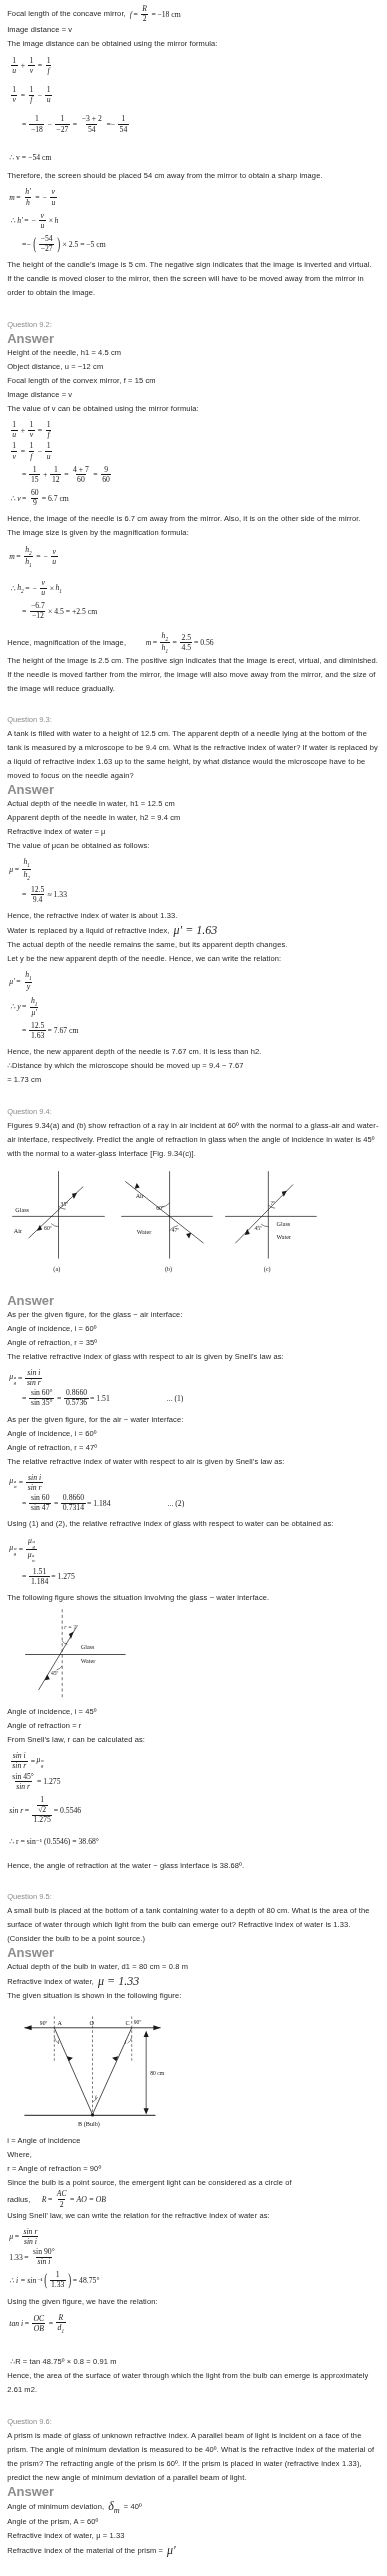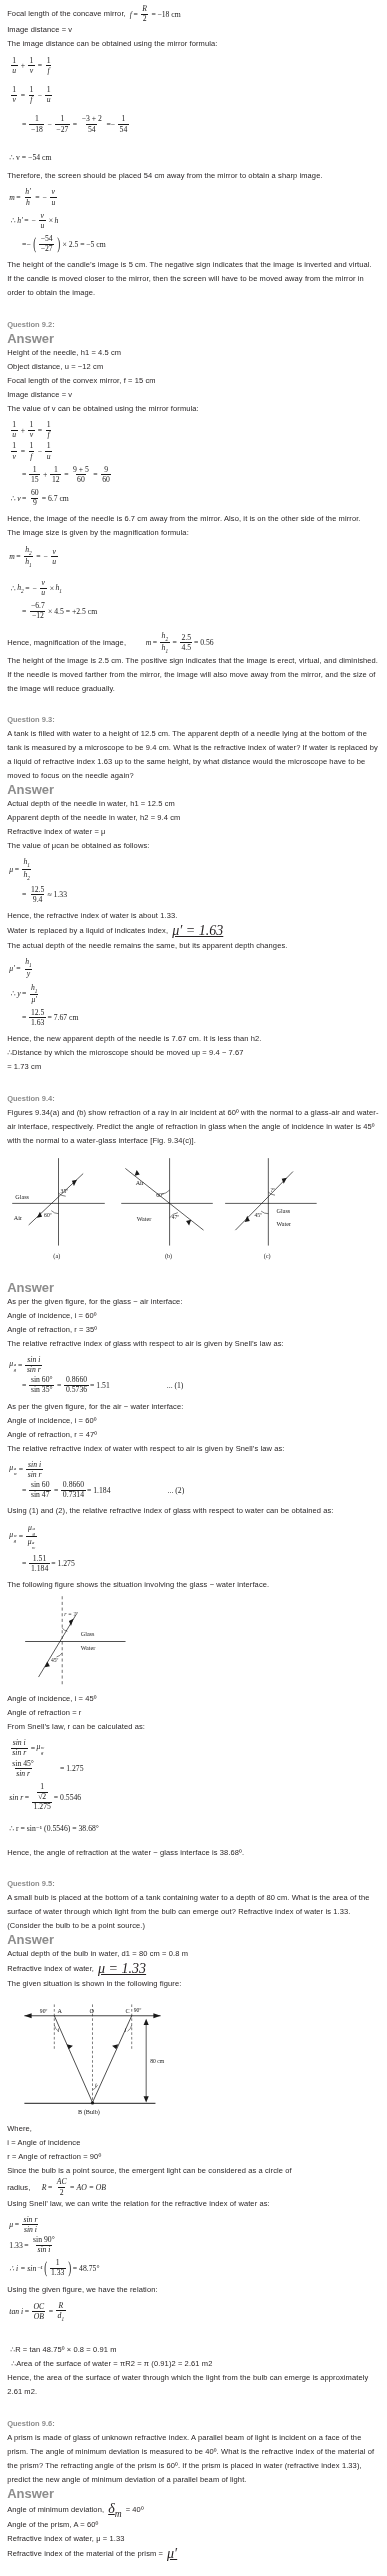--- a/index.html
+++ b/index.html
@@ -21,21 +21,21 @@
   .para {
     font-size: 7.5px;
     line-height: 14px;
     color: #231f20;
     margin: 0;
     letter-spacing: 0.1px;
   }
   .qhead {
     font-size: 7.5px;
     line-height: 14px;
-    font-weight: bold;
+    font-weight: normal;
     color: #8d8d8d;
     margin: 0;
   }
   .answer-label {
     font-size: 13px;
     line-height: 14px;
     font-weight: bold;
     color: #8d8d8d;
     margin: 0;
   }
@@ -82,22 +82,21 @@
     flex-direction: column;
     justify-content: center;
     font-size: .62em;
     line-height: 1.05;
     margin-left: 0.5px;
     margin-right: 0.5px;
   }
   .inline-math {
     font-family: "Liberation Serif", serif;
     font-style: italic;
-    font-size: 14px;
-    text-decoration: underline;
+    font-size: 12px;
   }
   .mixed { display: flex; align-items: center; gap: 4.1px; flex-wrap: wrap; }
   .mixed .para { display: inline; text-align: right; }
   .eqnum { margin-left: 57px; font-family: "Liberation Serif", serif; font-size: 7.7px; }
 
   
   .figwrap { display: flex; justify-content: flex-start; }
   figure { margin: 0; }
   svg text {
     font-family: "Liberation Serif", serif;
@@ -291,21 +290,21 @@
         <span class="num mn">1</span>
         <span class="den mn">15</span>
       </span>
     <span class="op">+</span>
     <span class="frac">
         <span class="num mn">1</span>
         <span class="den mn">12</span>
       </span>
     <span class="op">=</span>
     <span class="frac">
-        <span class="num mn">9 + 5</span>
+        <span class="num mn">4 + 7</span>
         <span class="den mn">60</span>
       </span>
     <span class="op">=</span>
     <span class="frac">
         <span class="num mn">9</span>
         <span class="den mn">60</span>
       </span>
   </div>
 
   <div class="gap-sm"></div>
@@ -413,25 +412,26 @@
         <span class="num mn">12.5</span>
         <span class="den mn">9.4</span>
       </span>
     <span class="mn">≈ 1.33</span>
   </div>
 
   <div class="gap-sm"></div>
   <p class="para">Hence, the refractive index of water is about 1.33.</p>
 
   <div class="mixed">
-    <span class="para">Water is replaced by a liquid of indicates index,</span>
+    <span class="para">Water is replaced by a liquid of refractive index,</span>
     <span class="inline-math">μ′ = 1.63</span>
   </div>
 
   <p class="para">The actual depth of the needle remains the same, but its apparent depth changes.</p>
+  <p class="para">Let y be the new apparent depth of the needle. Hence, we can write the relation:</p>
 
   <div class="gap-sm"></div>
   <div class="math indent1">
     <span class="mi">μ′</span>
     <span class="op">=</span>
     <span class="frac">
       <span class="num mi"><span>h</span><span class="sub">1</span></span>
       <span class="den mi">y</span>
     </span>
   </div>
@@ -659,21 +659,21 @@
       </span>
     <span class="op">=</span>
     <span class="mi">
       <span>μ</span><span class="presub-sup">
           <span>w</span>
           <span>g</span>
         </span>
     </span>
   </div>
 
-  <div class="math indent1" style="margin-top:2.1px;gap:23px;">
+  <div class="math indent1" style="margin-top:2.1px;">
     <span class="frac">
         <span class="num mn">sin 45°</span>
         <span class="den mi">sin r</span>
       </span>
     <span class="mn">= 1.275</span>
   </div>
 
   <div class="gap-sm"></div>
   <div class="math indent1">
     <span class="mi">sin r</span>
@@ -746,22 +746,22 @@
         <text x="230" y="40" font-size="11">90º</text>
         <text x="82" y="80" font-size="11" font-style="italic">i</text>
         <text x="212" y="80" font-size="11" font-style="italic">i</text>
         <text x="155" y="187" font-size="11" font-style="italic">i</text>
         <text x="262" y="140" font-size="11">80 cm</text>
         <text x="122" y="238" font-size="12">B (Bulb)</text>
       </svg>
     </figure>
   </div>
 
+  <p class="para">i = Angle of incidence</p>
   <p class="para">Where,</p>
-  <p class="para">i = Angle of incidence</p>
   <p class="para">r = Angle of refraction = 90º</p>
   <p class="para">Since the bulb is a point source, the emergent light can be considered as a circle of</p>
 
   <div class="mixed">
     <span class="para">radius,</span>
     <span class="math" style="margin-left:7.2px;">
       <span class="mi">R</span>
       <span class="op">=</span>
       <span class="frac">
           <span class="num mi">AC</span>
@@ -817,21 +817,20 @@
       </span>
     <span class="op">=</span>
     <span class="frac">
       <span class="num mi">R</span>
       <span class="den mi"><span>d</span><span class="sub">1</span></span>
     </span>
   </div>
 
   <div class="gap-sm"></div>
   <p class="para" style="padding-left:3.1px;margin-top:16px;">∴R = tan 48.75º × 0.8 = 0.91 m</p>
-  <p class="para" style="padding-left:4.1px;">∴Area of the surface of water = πR2 = π (0.91)2 = 2.61 m2</p>
   <p class="para">Hence, the area of the surface of water through which the light from the bulb can emerge is approximately 2.61 m2.</p>
 
   <div class="gap-lg"></div>
 
   <p class="qhead">Question 9.6:</p>
   <p class="para">A prism is made of glass of unknown refractive index. A parallel beam of light is incident on a face of the prism. The angle of minimum deviation is measured to be 40º. What is the refractive index of the material of the prism? The refracting angle of the prism is 60º. If the prism is placed in water (refractive index 1.33), predict the new angle of minimum deviation of a parallel beam of light.</p>
   <p class="answer-label">Answer</p>
 
   <div class="mixed">
     <span class="para">Angle of minimum deviation,</span>

